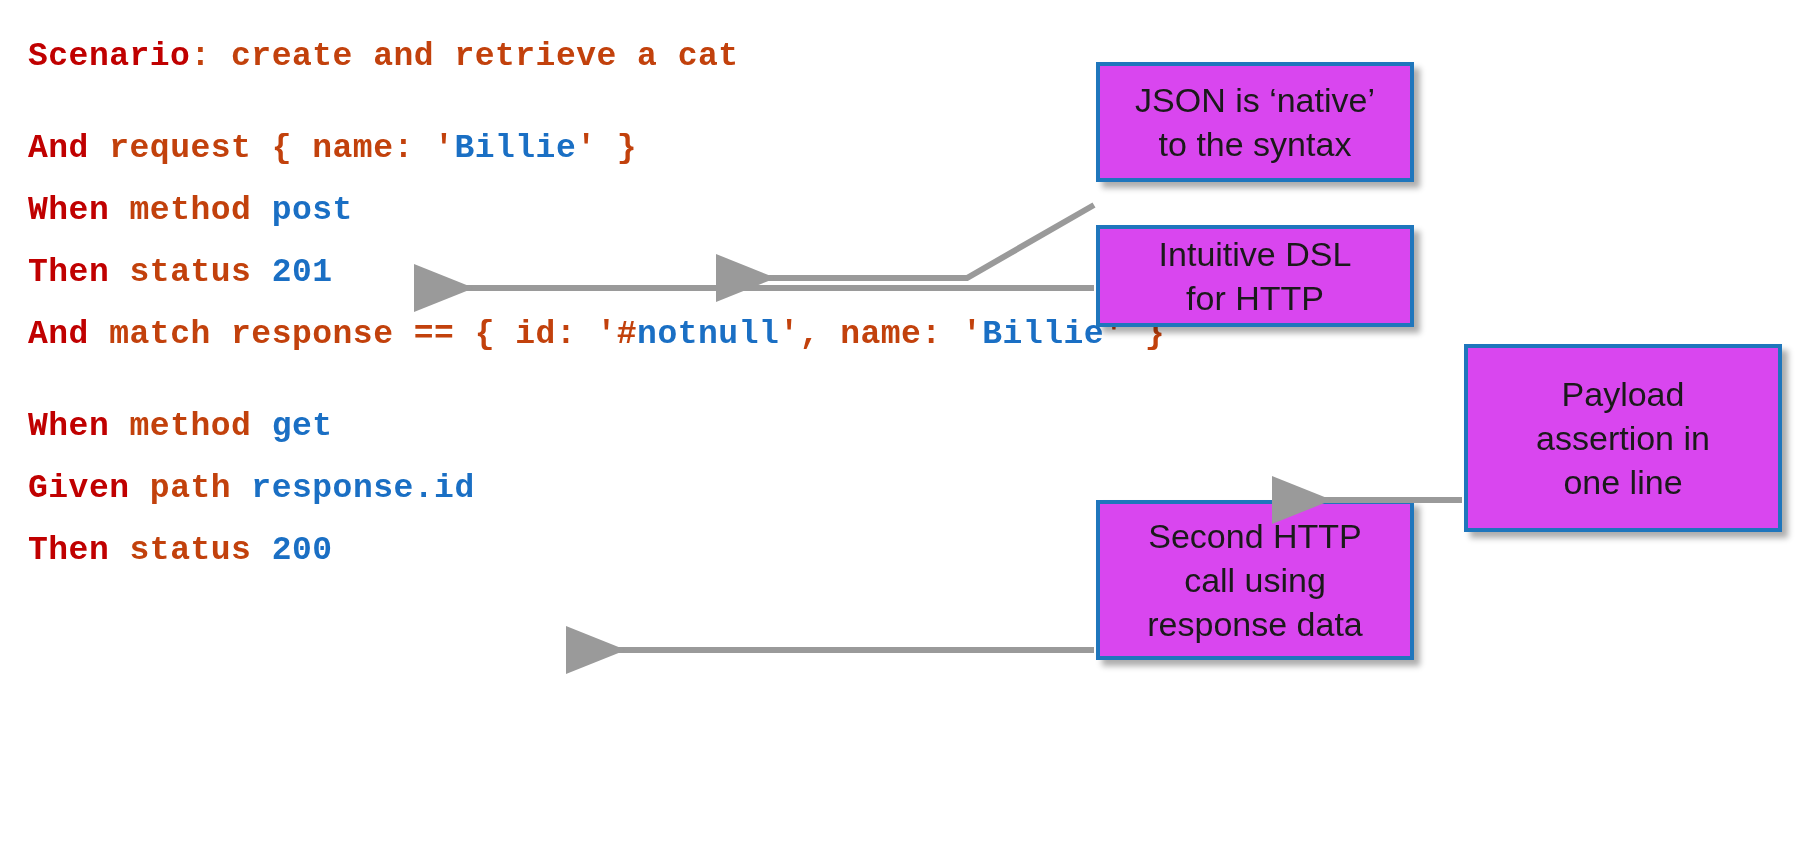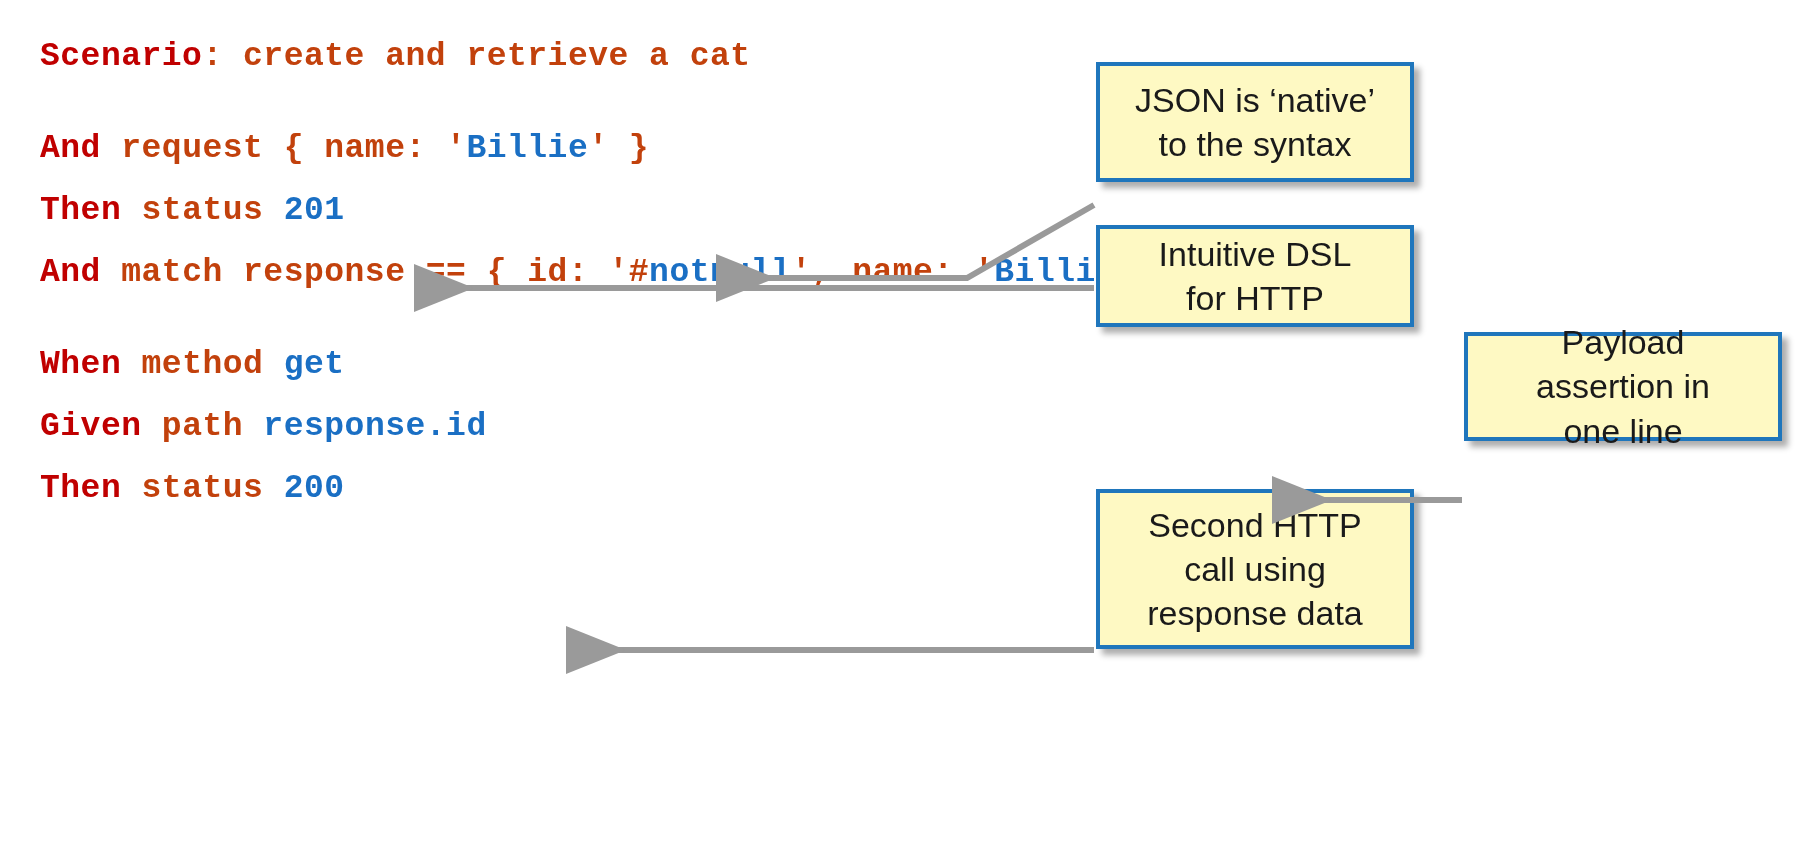--- a/index.html
+++ b/index.html
@@ -29,67 +29,68 @@
     font-weight: bold;
     line-height: 62px;
     white-space: pre;
     letter-spacing: 0.5px;
     color: #1a1a1a;
   }
   .code-line.spacer {
     height: 30px;
     line-height: 30px;
   }
-  .kw   { color: #c00000; margin-left: 12px; }
+  .kw   { color: #c00000; }
   .plain{ color: #c2410c; }
   .val  { color: #1a6fc4; }
 
   
   .callout {
     position: absolute;
     box-sizing: border-box;
-    background: #fef9c3;
+    background: #d946ef;
     border: 4px solid #1f76bc;
     box-shadow: 6px 6px 6px rgba(0,0,0,0.32);
     display: flex;
     align-items: center;
     justify-content: center;
     text-align: center;
   }
   .callout-text {
     font-family: "Liberation Sans", sans-serif;
     font-size: 34px;
     font-weight: 400;
     line-height: 1.30;
     color: #1a1a1a;
     padding: 0 10px;
     white-space: pre-line;
   }
 
   #callout-json     { left: 1096px; top: 62px;  width: 318px; height: 120px; }
   #callout-dsl      { left: 1096px; top: 225px; width: 318px; height: 102px; }
-  #callout-payload  { left: 1464px; top: 332px; width: 318px; height: 109px; }
-  #callout-second   { left: 1096px; top: 489px; width: 318px; height: 160px; }
+  #callout-payload  { left: 1464px; top: 344px; width: 318px; height: 188px; }
+  #callout-second   { left: 1096px; top: 500px; width: 318px; height: 160px; }
 
   
   #arrow-layer {
     position: absolute;
     left: 0; top: 0;
     width: 1816px;
     height: 854px;
     pointer-events: none;
   }
 </style>
 </head>
 <body>
 
 <div id="code-block">
     <div class="code-line"><span class="kw">Scenario</span><span class="plain">: create and retrieve a cat</span></div>
     <div class="code-line spacer"></div>
     <div class="code-line"><span class="kw">And</span><span class="plain"> request { name: '</span><span class="val">Billie</span><span class="plain">' }</span></div>
+    <div class="code-line"><span class="kw">When</span><span class="plain"> method </span><span class="val">post</span></div>
     <div class="code-line"><span class="kw">Then</span><span class="plain"> status </span><span class="val">201</span></div>
     <div class="code-line"><span class="kw">And</span><span class="plain"> match response == { id: '#</span><span class="val">notnull</span><span class="plain">', name: '</span><span class="val">Billie</span><span class="plain">' }</span></div>
     <div class="code-line spacer"></div>
     <div class="code-line"><span class="kw">When</span><span class="plain"> method </span><span class="val">get</span></div>
     <div class="code-line"><span class="kw">Given</span><span class="plain"> path </span><span class="val">response.id</span></div>
     <div class="code-line"><span class="kw">Then</span><span class="plain"> status </span><span class="val">200</span></div>
   </div>
 
 <div class="callout" id="callout-json">
   <span class="callout-text">JSON is ‘native’

